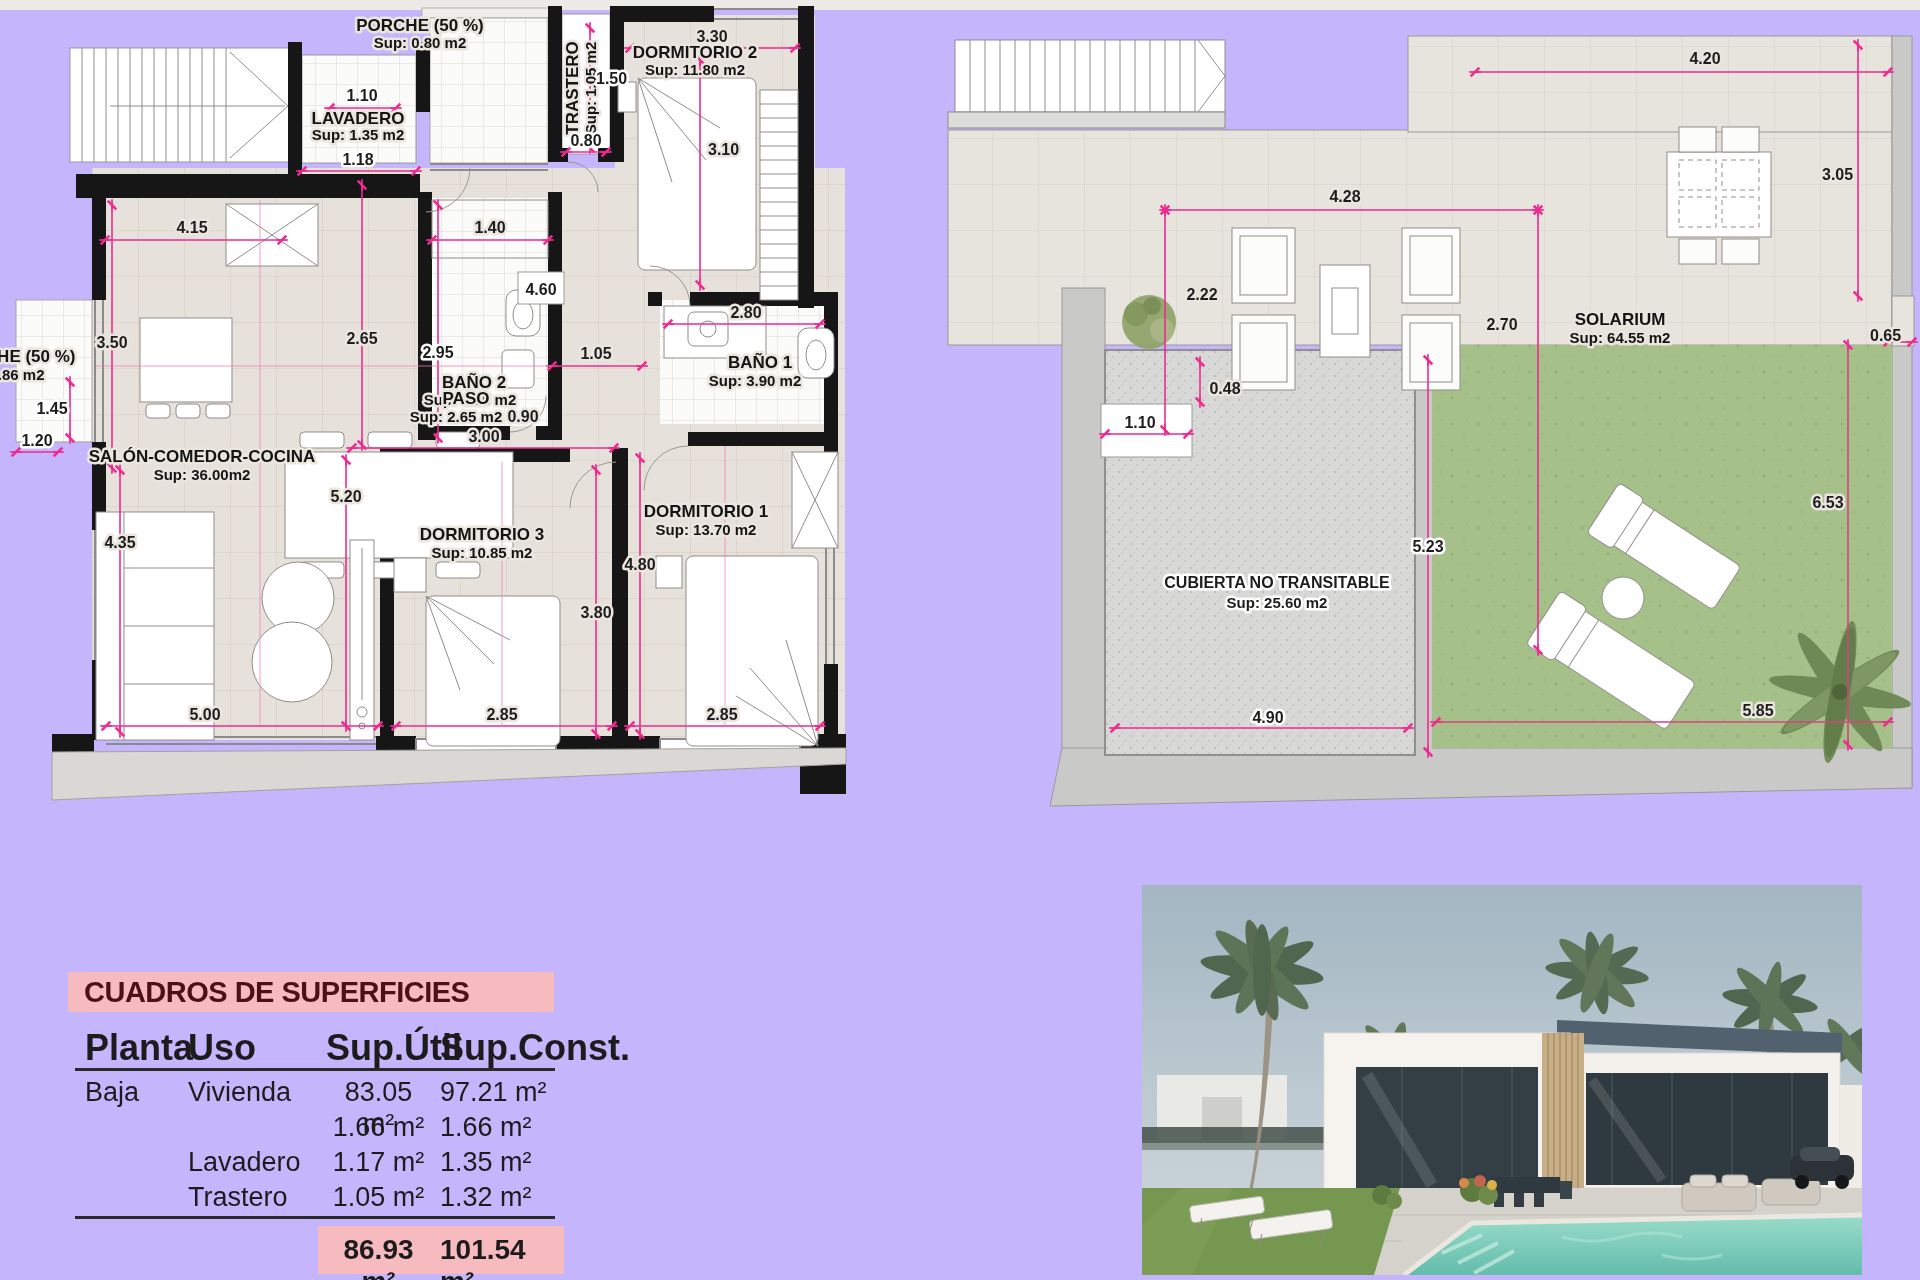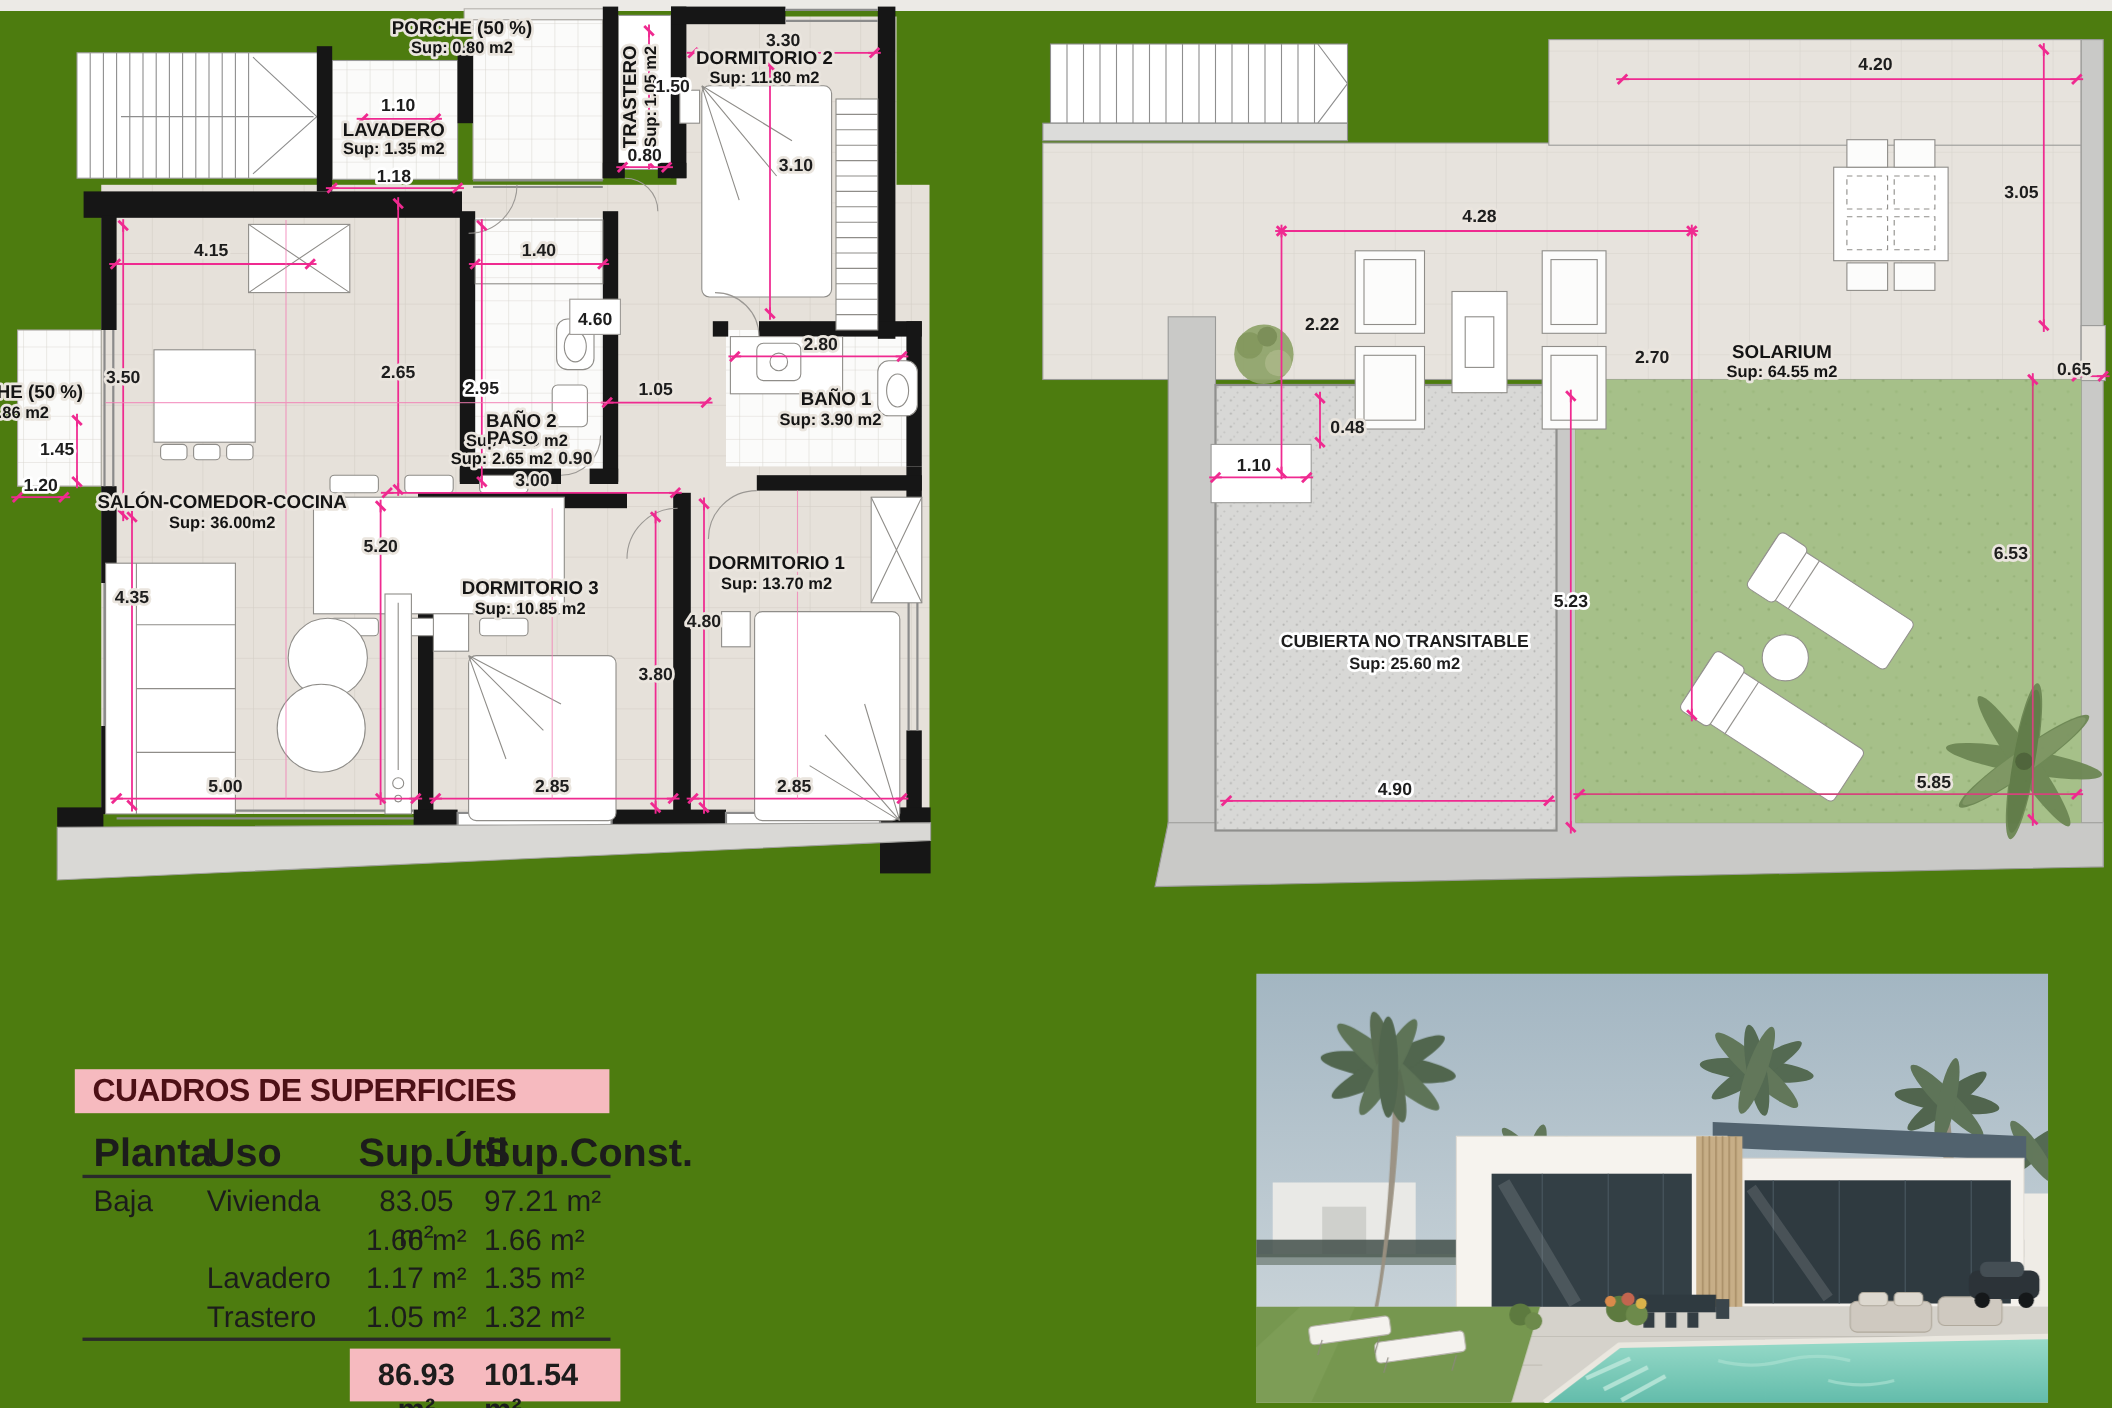--- a/index.html
+++ b/index.html
@@ -1,16 +1,16 @@
 <!DOCTYPE html>
 <html><head>
 <meta charset="utf-8">
 <style>
   html,body{margin:0;padding:0;background:#fff;}
-  #canvas{position:relative;width:1920px;height:1280px;background:#4d7c0f;overflow:hidden;
+  #canvas{position:relative;width:1920px;height:1280px;background:#c4b5fd;overflow:hidden;
           font-family:"Liberation Sans",sans-serif;}
   .topstrip{position:absolute;left:0;top:0;width:1920px;height:10px;background:#eceae6;}
   svg{position:absolute;display:block;}
   
   .dim{font:700 16px "Liberation Sans",sans-serif;fill:#1d1d1d;paint-order:stroke;stroke:#eae5de;stroke-width:5px;stroke-linejoin:round;}
   .dimw{font:700 16px "Liberation Sans",sans-serif;fill:#1d1d1d;paint-order:stroke;stroke:#ffffff;stroke-width:5px;stroke-linejoin:round;}
   .room{font:700 17px "Liberation Sans",sans-serif;fill:#141414;paint-order:stroke;stroke:#eae5de;stroke-width:5px;stroke-linejoin:round;}
   .sup{font:700 15px "Liberation Sans",sans-serif;fill:#141414;paint-order:stroke;stroke:#eae5de;stroke-width:5px;stroke-linejoin:round;}
   .mid{text-anchor:middle;}
   

